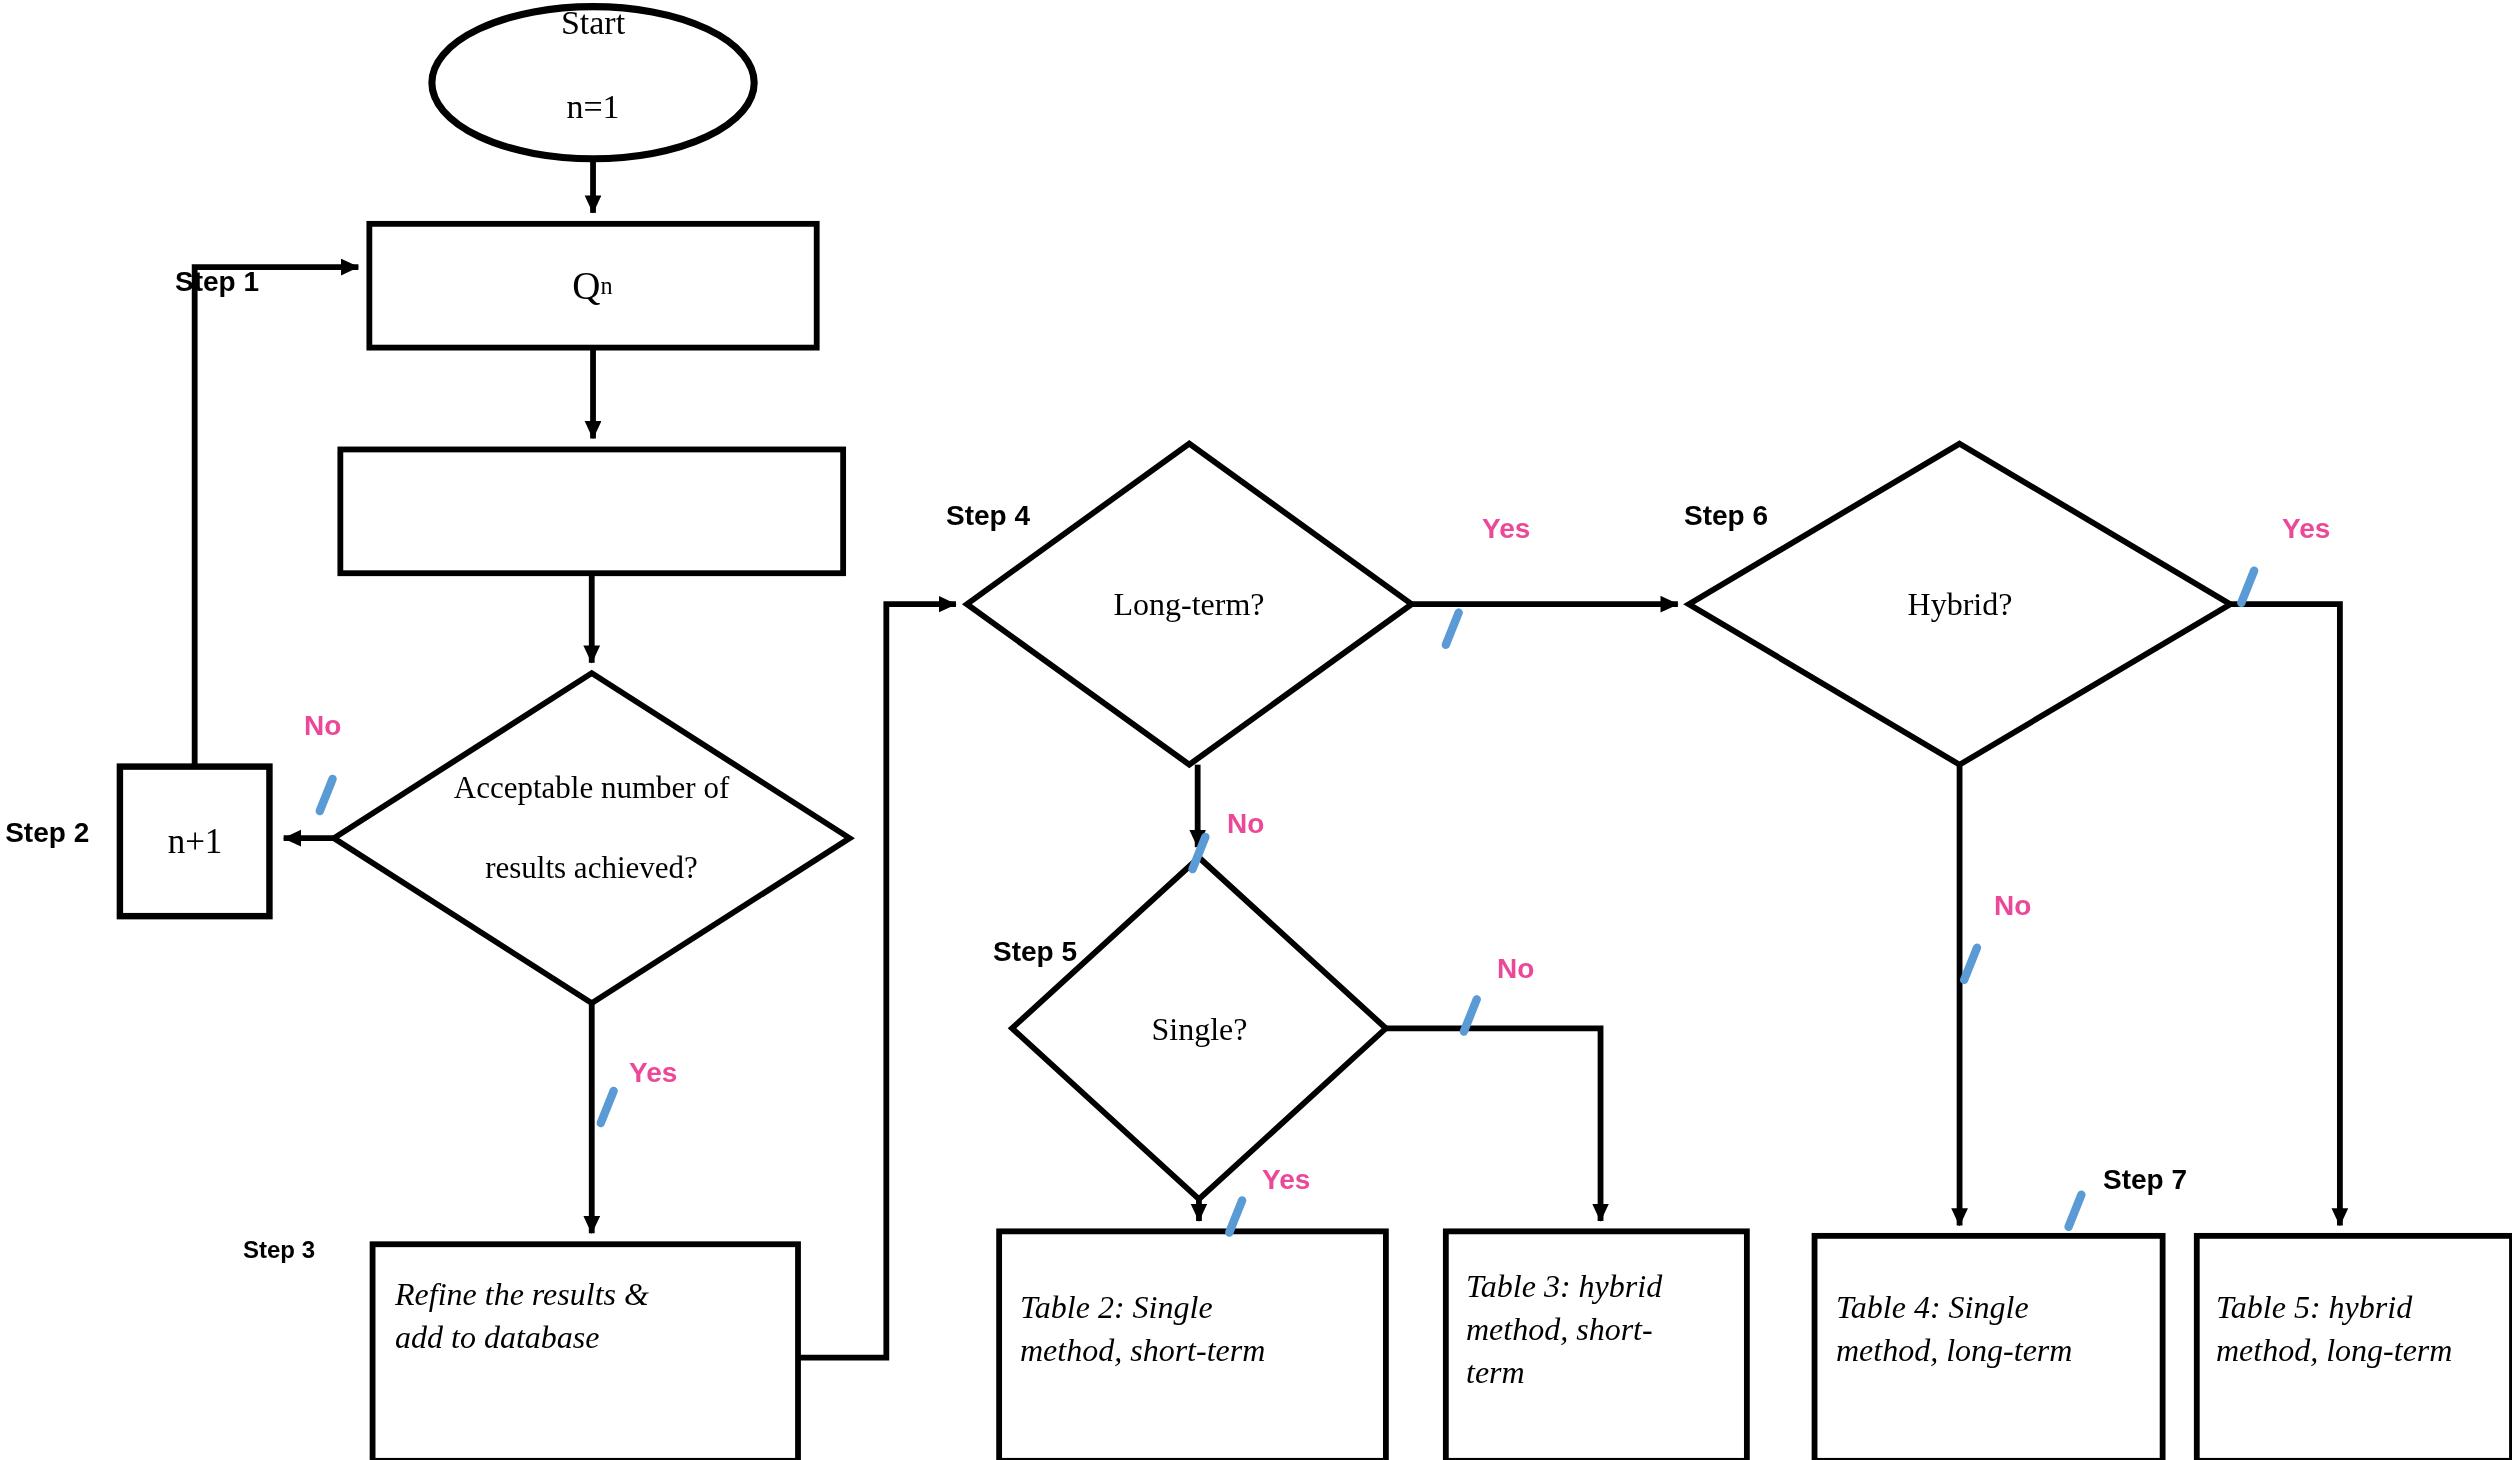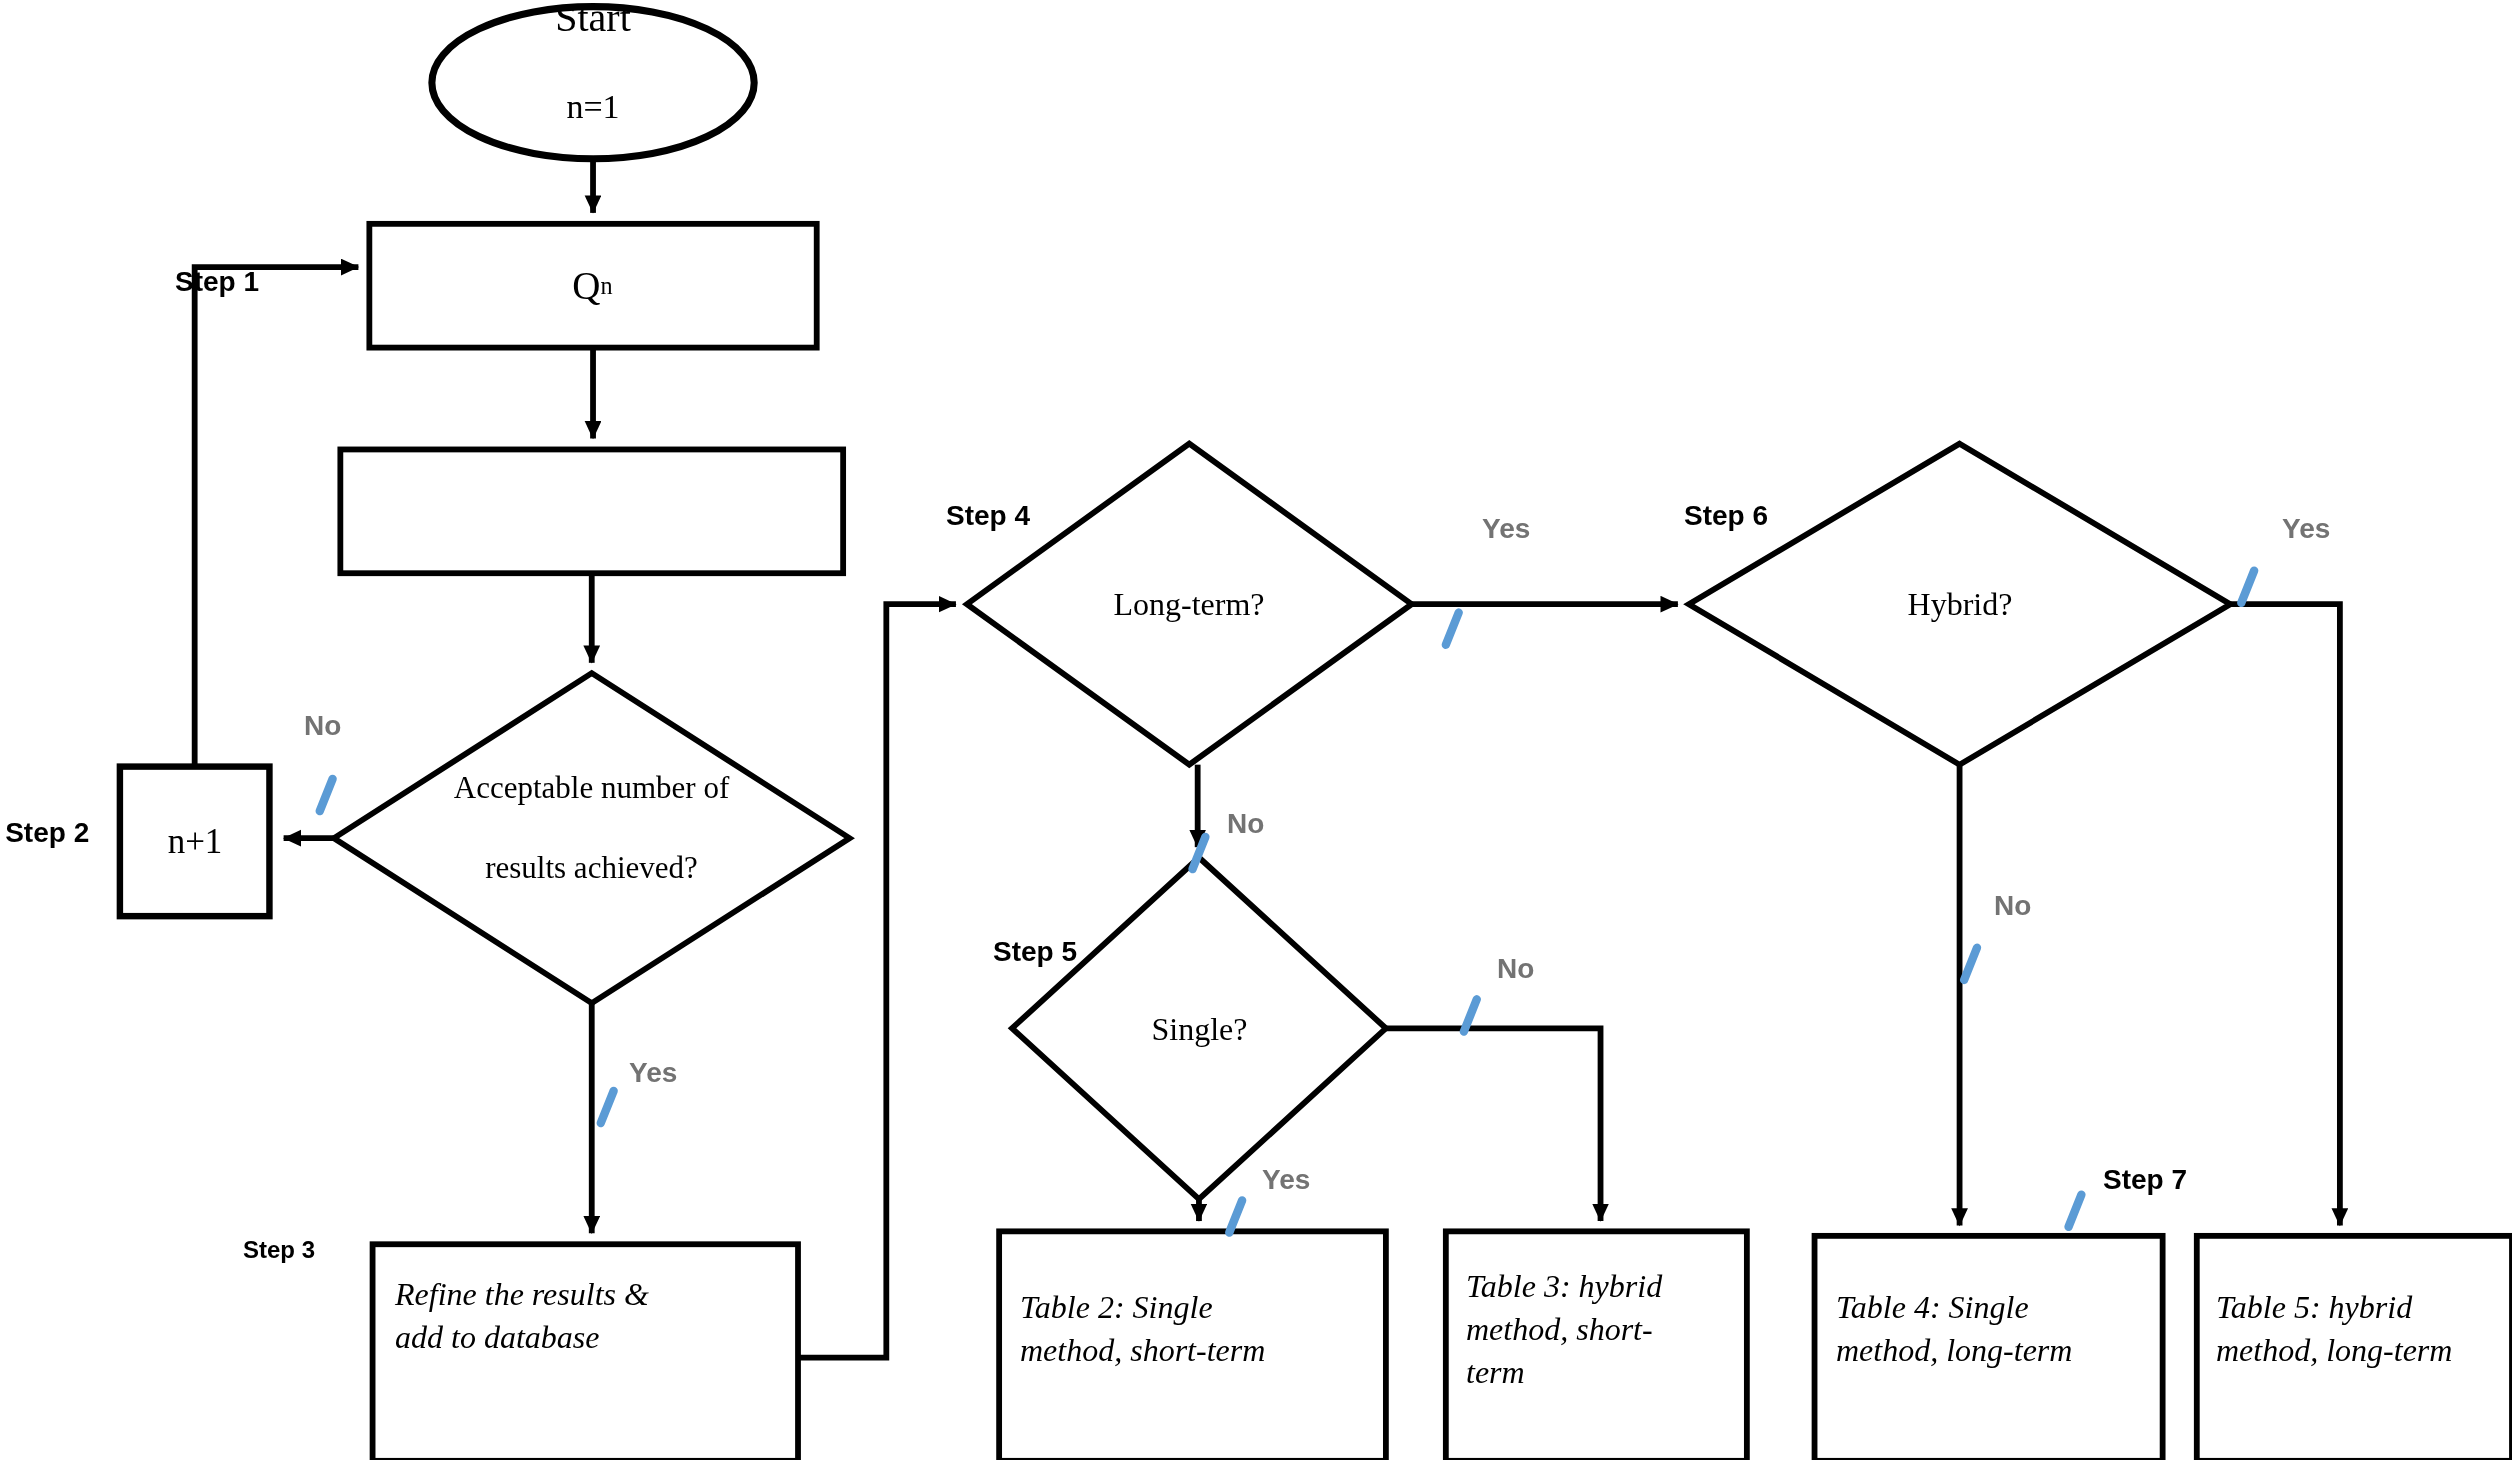--- a/index.html
+++ b/index.html
@@ -35,21 +35,21 @@
     position:absolute;
     font-family:"Liberation Sans", sans-serif;
     font-weight:bold;
     color:#000000;
     white-space:nowrap;
   }
   .branch-label{
     position:absolute;
     font-family:"Liberation Sans", sans-serif;
     font-weight:bold;
-    color:#737373;
+    color:#ec4899;
     white-space:nowrap;
   }
   .sub{ font-size:0.62em; vertical-align:sub; }
   .hit{
     position:absolute;
     background:transparent;
   }
 </style>
 </head>
 <body>
@@ -130,21 +130,21 @@
       <line x1="2243" y1="1000" x2="2263" y2="950"></line>
       <line x1="1850" y1="1348" x2="1870" y2="1298"></line>
       <line x1="2271" y1="1600" x2="2291" y2="1550"></line>
       <line x1="1907" y1="1912" x2="1927" y2="1862"></line>
       <line x1="3477" y1="935" x2="3497" y2="885"></line>
       <line x1="3047" y1="1520" x2="3067" y2="1470"></line>
       <line x1="3209" y1="1903" x2="3229" y2="1853"></line>
     </g>
   </svg>
 
-  <div class="node-text" style="left:432px; top:0px; width:322px; height:45px; font-size:40px;align-items:flex-end;">
+  <div class="node-text" style="left:432px; top:0px; width:322px; height:45px; font-size:34px;">
     <span>Start</span>
   </div>
   <div class="node-text" style="left:432px; top:84px; width:322px; height:45px; font-size:34px;">
     <span>n=1</span>
   </div>
 
   <div class="node-text" style="left:369px; top:224px; width:447px; height:124px; font-size:39px;">
     <span>Q</span><span class="sub">n</span>
   </div>
 

